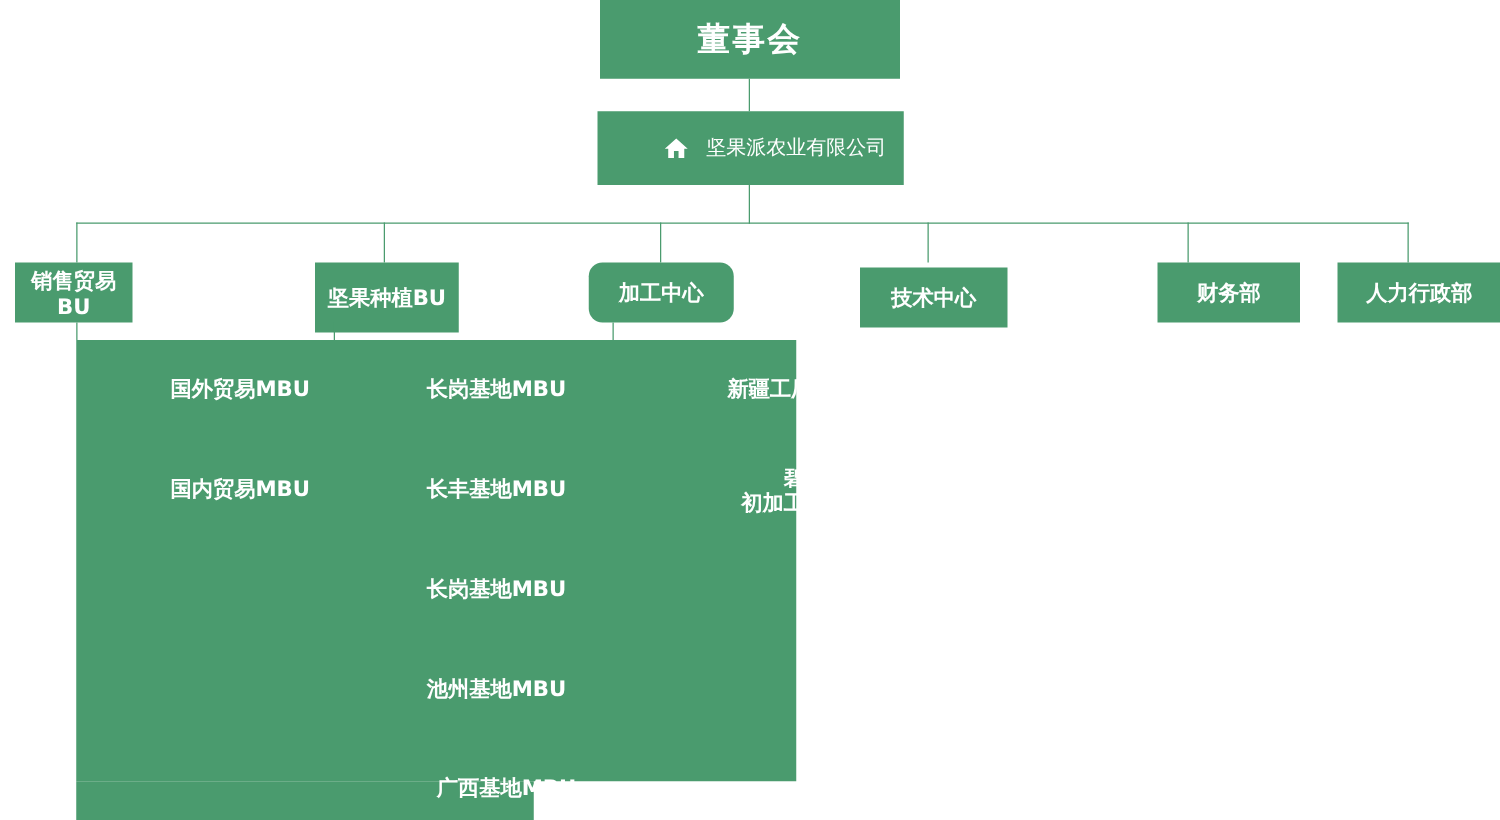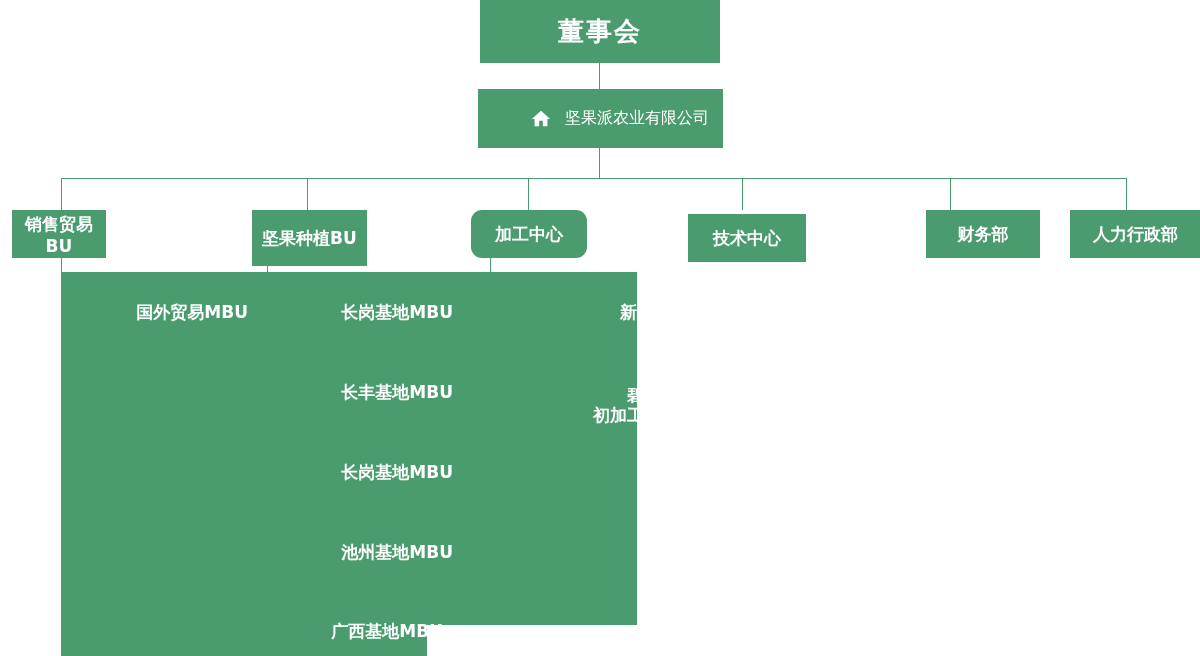--- a/index.html
+++ b/index.html
@@ -95,24 +95,25 @@
   </div>
 
   <div class="line v" style="left:61px;  top:258px; height:14px;"></div>
   <div class="line v" style="left:267px; top:258px; height:14px;"></div>
   <div class="line v" style="left:490px; top:258px; height:14px;"></div>
 
   <div class="panel" style="left:61px; top:272px; width:576px; height:353px;"></div>
   <div class="panel" style="left:61px; top:625px; width:366px; height:31px;"></div>
 
   <div class="sub" style="left:48px;  top:302px;">国外贸易MBU</div>
+  <div class="sub" style="left:48px;  top:382px;">国内贸易MBU</div>
 
   <div class="sub" style="left:253px; top:302px;">长岗基地MBU</div>
   <div class="sub" style="left:253px; top:382px;">长丰基地MBU</div>
   <div class="sub" style="left:253px; top:462px;">长岗基地MBU</div>
   <div class="sub" style="left:253px; top:542px;">池州基地MBU</div>
-  <div class="sub" style="left:243px; top:621px;">广西基地MBU</div>
+  <div class="sub" style="left:261px; top:621px;">广西基地MBU</div>
 
-  <div class="sub" style="left:488px; top:302px;">新疆工厂</div>
-  <div class="sub" style="left:478px; top:373px;margin-top:12px;">碧根果
+  <div class="sub" style="left:450px; top:302px;">新疆工厂</div>
+  <div class="sub" style="left:478px; top:373px;">碧根果
 初加工工厂</div>
 
 </div>
 
 </body></html>

